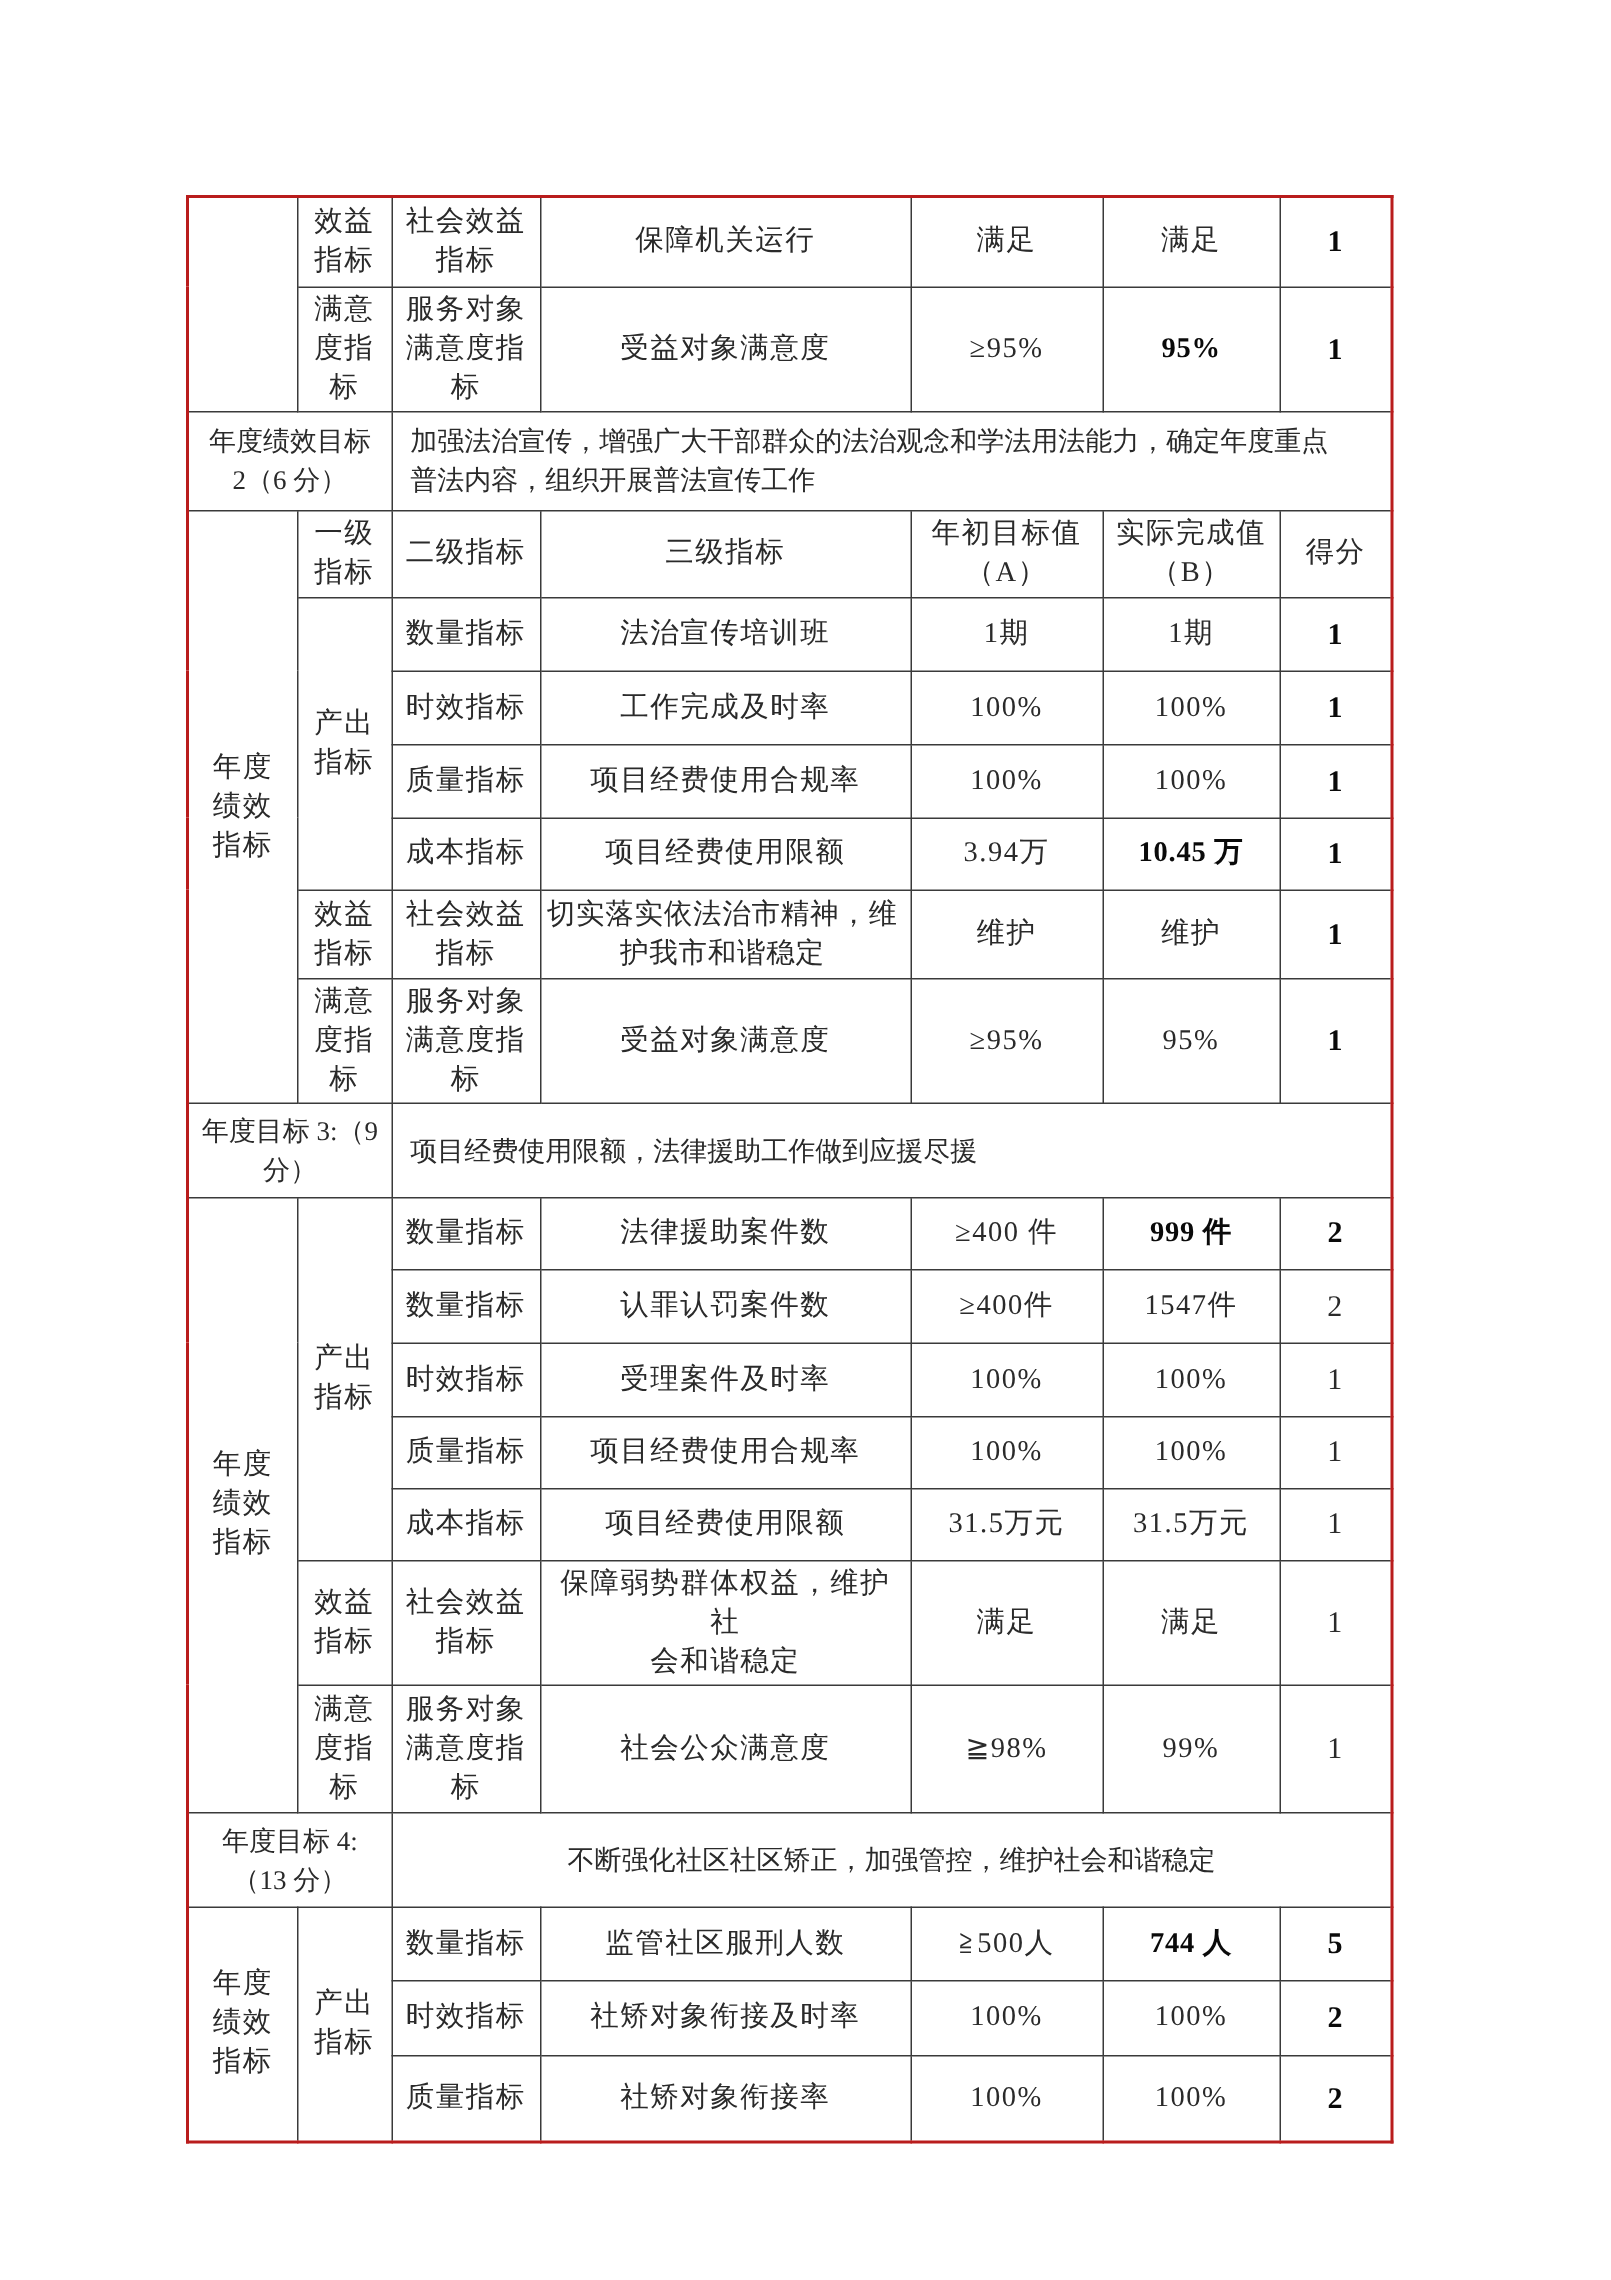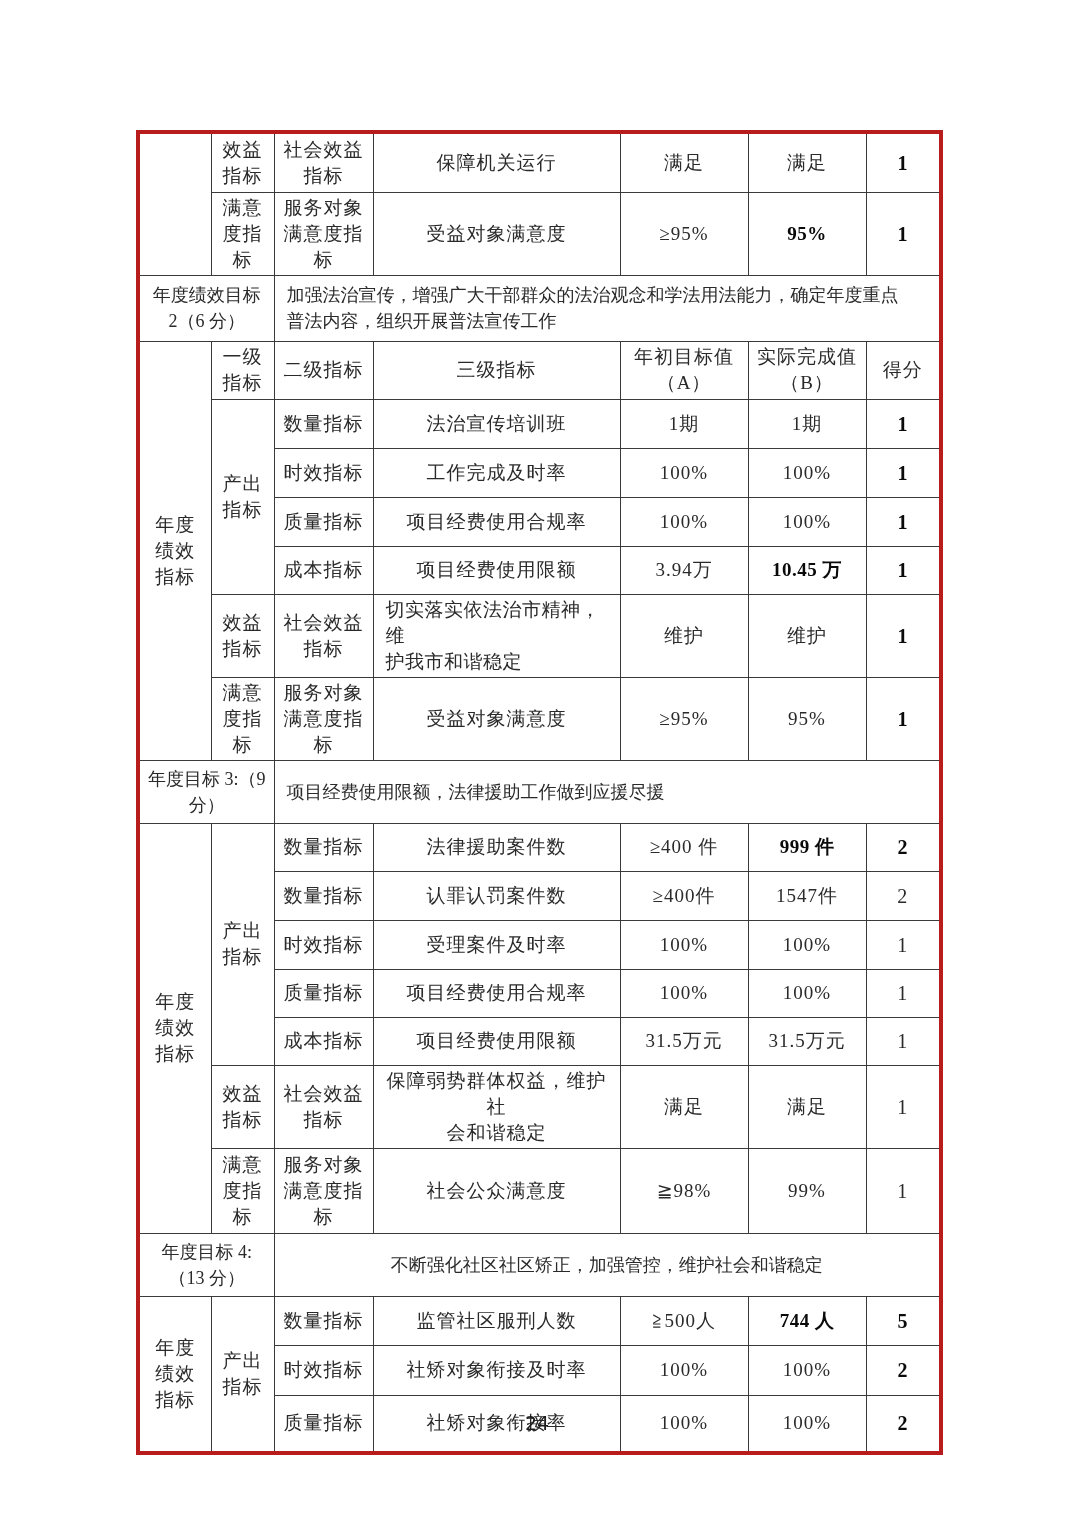--- a/index.html
+++ b/index.html
@@ -5,38 +5,38 @@
   html,body { margin:0; padding:0; background:#ffffff; }
   .page {
     position:relative;
     width:1074px; height:1520px;
     background:#ffffff;
     font-family:"Liberation Serif","DejaVu Serif",serif;
     color:#2a2a2a;
     overflow:hidden;
   }
   table.perf {
-    position:absolute; left:136px; top:130px;
+    position:absolute; left:124px; top:130px;
     width:803px;
     border-collapse:collapse;
     table-layout:fixed;
-    border:4px solid #b91c1c;
+    border:2px solid #b91c1c;
   }
   table.perf td {
     border:1px solid #3a3a3a;
     text-align:center;
     vertical-align:middle;
     font-size:19px;
     line-height:26px;
     padding:2px 4px;
     white-space:pre-line;
     letter-spacing:1px;
     overflow:hidden;
   }
-  table.perf td.left { text-align:left; padding-left:12px; letter-spacing:0.5px; }
+  table.perf td.left { text-align:center; padding-left:0; letter-spacing:0.5px; }
   table.perf td.goal { letter-spacing:0; font-size:18px; padding:5px 2px; }
   table.perf td.desc { text-align:left; letter-spacing:0; font-size:18px; padding:2px 20px 2px 12px; }
   table.perf td.desc.center { text-align:center; padding:2px 4px;margin-top:24px; }
   table.perf td.score { font-size:20px; }
   table.perf td.filled {
     font-weight:700;
     color:#0a0a0a;
     letter-spacing:0.5px;
   }
   .pagenum {
@@ -253,14 +253,13 @@
       </tr>
       <tr style="height:58px">
         <td>质量指标</td>
         <td>社矫对象衔接率</td>
         <td>100%</td>
         <td>100%</td>
         <td class="score filled">2</td>
       </tr>
     </tbody>
   </table>
-  <div class="pagenum">24</div>
 </div>
 
 </body></html>

